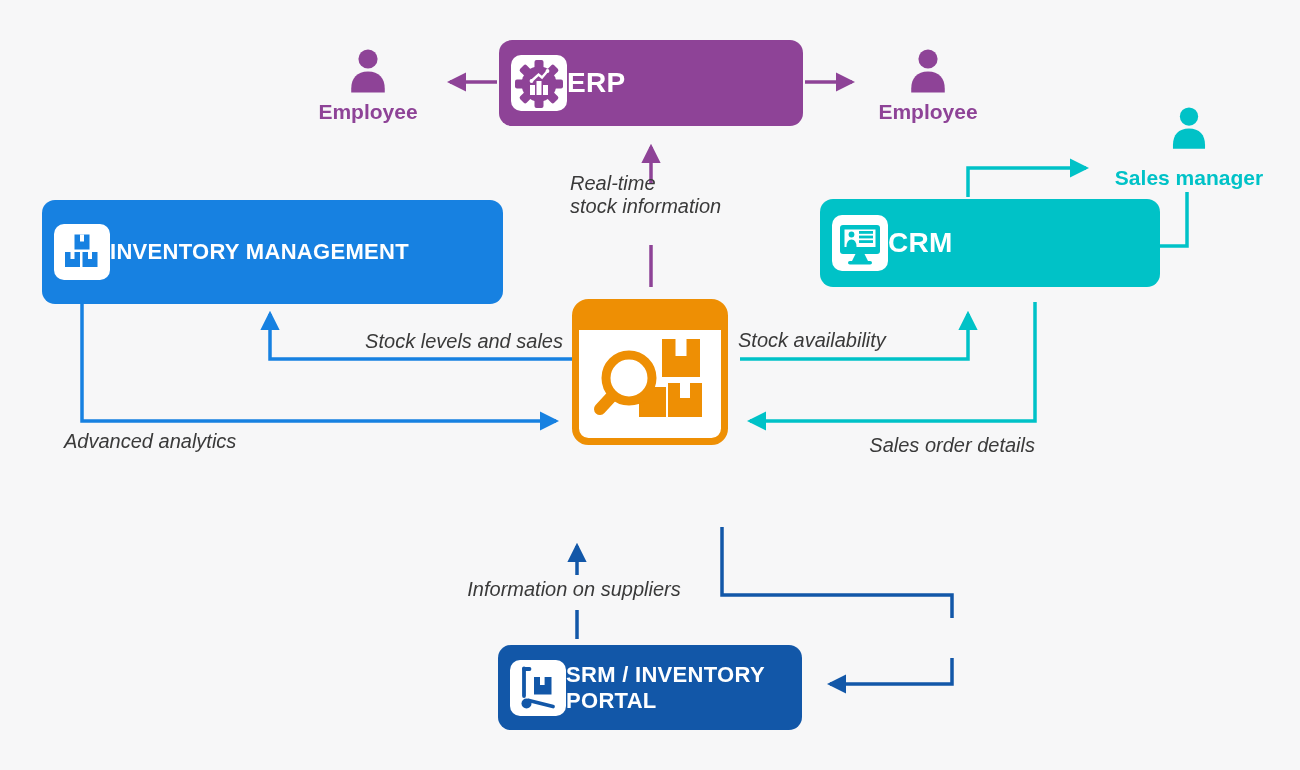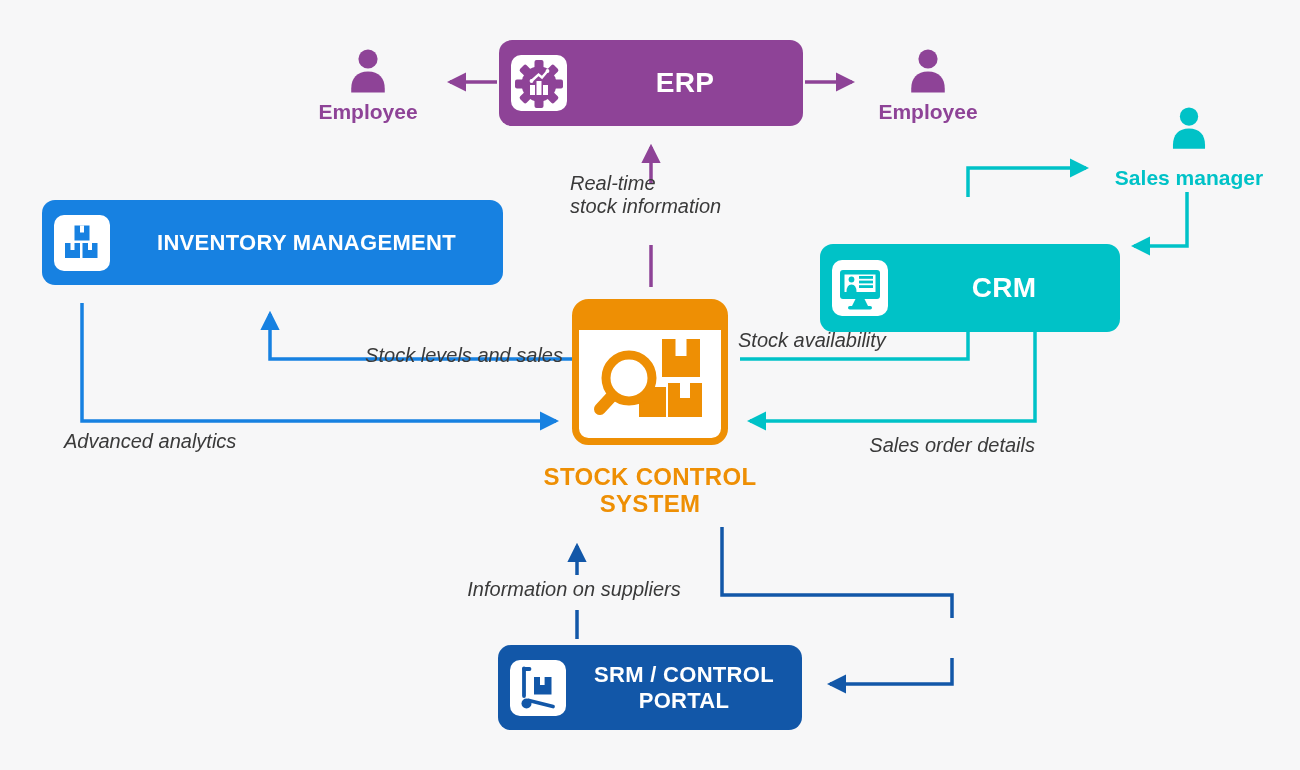--- a/index.html
+++ b/index.html
@@ -20,29 +20,29 @@
     position:absolute;
     border-radius:13px;
     display:flex;
     align-items:center;
     box-sizing:border-box;
     padding-left:12px;
   }
   .node .icon-tile{flex:0 0 auto;}
   .node .node-label{
     flex:1 1 auto;
-    text-align:center;
+    text-align:left;
     color:#ffffff;
     font-weight:bold;
     line-height:1.18;
     letter-spacing:.3px;
   }
   .erp{left:499px;top:40px;width:304px;height:86px;background:#8e4397;}
-  .crm{left:820px;top:199px;width:300px;height:88px;background:#00c2c7;margin-top:45px;}
-  .inv{left:42px;top:200px;width:461px;height:85px;background:#1781e1;}
+  .crm{left:820px;top:199px;width:340px;height:88px;background:#00c2c7;}
+  .inv{left:42px;top:200px;width:461px;height:104px;background:#1781e1;}
   .srm{left:498px;top:645px;width:304px;height:85px;background:#1257a8;}
   .fs28{font-size:28px;}
   .fs22{font-size:22px;}
   
   .stock-icon{left:572px;top:299px;width:156px;height:146px;}
   .stock-label{
     left:520px;top:463px;width:260px;
     text-align:center;color:#ee8f04;
     font-weight:bold;font-size:24px;line-height:27px;
     letter-spacing:.3px;
@@ -182,21 +182,21 @@
           <path d="M14,8.5 L14,36"></path>
           <path d="M14,9 L19.5,9"></path>
           <path d="M19,40.5 L43,46.5"></path>
         </g>
         <circle cx="16.5" cy="43.5" r="5" fill="#1257a8"></circle>
         <rect x="24" y="17" width="17.5" height="17.5" fill="#1257a8"></rect>
         <rect x="30" y="17" width="4.6" height="8" fill="#ffffff"></rect>
       </svg>
     </span>
     <div class="node-label fs22">
-      <div>SRM / CONTROL</div>
+      <div>SRM / INVENTORY</div>
       <div>PORTAL</div>
     </div>
   </div>
 
   <div class="abs stock-icon">
     <svg width="156" height="146" viewBox="0 0 156 146">
       <rect x="3.5" y="3.5" width="149" height="139" rx="13" fill="#ffffff" stroke="#ee8f04" stroke-width="7"></rect>
       <path d="M16.5,3.5 h123 a13,13 0 0 1 13,13 v14.5 h-149 v-14.5 a13,13 0 0 1 13,-13 z" fill="#ee8f04"></path>
       <g fill="#ee8f04">
         <rect x="67" y="88" width="27" height="30"></rect>
@@ -204,24 +204,20 @@
         <rect x="96" y="84" width="34" height="34"></rect>
       </g>
       <g fill="#ffffff">
         <rect x="103.5" y="40" width="11" height="17"></rect>
         <rect x="108" y="84" width="10" height="15"></rect>
       </g>
       <circle cx="57" cy="79" r="23" fill="#ffffff" stroke="#ee8f04" stroke-width="9"></circle>
       <line x1="40" y1="97" x2="28" y2="110" stroke="#ee8f04" stroke-width="12" stroke-linecap="round"></line>
     </svg>
   </div>
-  <div class="abs stock-label">
-    <div>STOCK CONTROL</div>
-    <div>SYSTEM</div>
-  </div>
 
   <span class="abs" style="left:345px;top:48px">
     <svg width="46" height="46" viewBox="0 0 48 48" fill="#8e4397">
       <circle cx="24" cy="11.5" r="10"></circle>
       <path d="M24,24.5 C12.5,24.5 6.5,31.5 6.5,42.5 L6.5,46.5 L41.5,46.5 L41.5,42.5 C41.5,31.5 35.5,24.5 24,24.5 Z"></path>
     </svg>
   </span>
   <div class="actor-label purple-text" style="left:308px;top:92px;width:120px">Employee</div>
 
   <span class="abs" style="left:905px;top:48px">
@@ -238,21 +234,21 @@
       <path d="M24,24.5 C12.5,24.5 6.5,31.5 6.5,42.5 L6.5,46.5 L41.5,46.5 L41.5,42.5 C41.5,31.5 35.5,24.5 24,24.5 Z"></path>
     </svg>
   </span>
   <div class="actor-label teal-text" style="left:1104px;top:158px;width:170px">Sales manager</div>
 
   <div class="edge-label" style="left:570px;top:172px">
     <div>Real-time</div>
     <div>stock information</div>
   </div>
 
-  <div class="edge-label ta-r" style="left:330px;top:344px;width:233px">Stock levels and sales</div>
+  <div class="edge-label ta-r" style="left:330px;top:330px;width:233px">Stock levels and sales</div>
 
   <div class="edge-label" style="left:64px;top:430px">Advanced analytics</div>
 
   <div class="edge-label" style="left:738px;top:329px">Stock availability</div>
 
   <div class="edge-label ta-r" style="left:835px;top:434px;width:200px">Sales order details</div>
 
   <div class="edge-label ta-c" style="left:424px;top:578px;width:300px">Information on suppliers</div>
 
 

